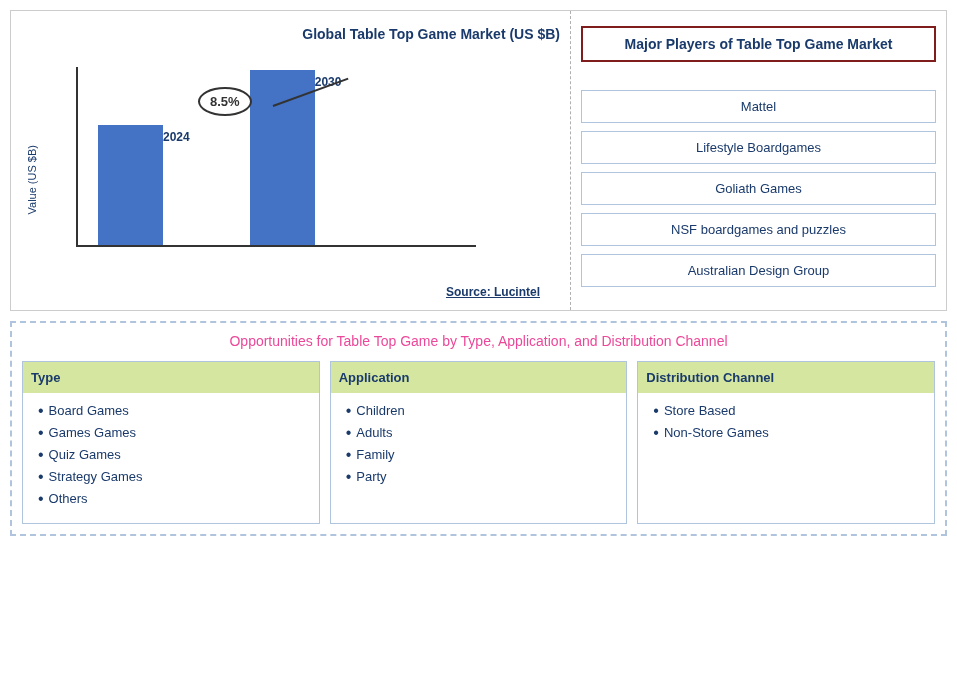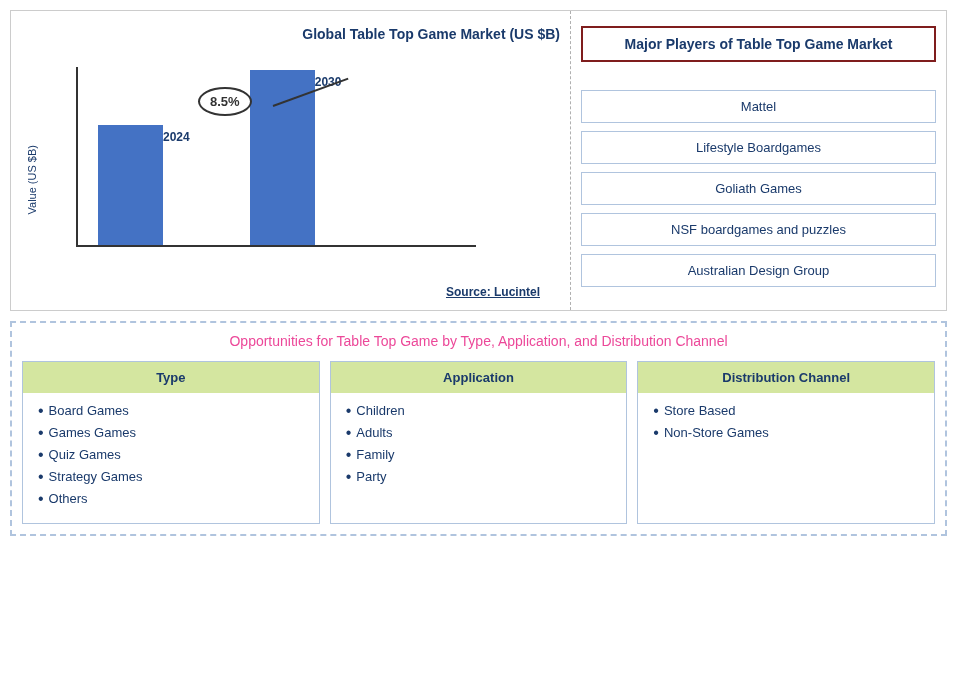--- a/index.html
+++ b/index.html
@@ -177,21 +177,20 @@
       gap: 10px;
     }
 
     .column {
       flex: 1;
       border: 1px solid #b0c4de;
     }
 
     .column-header {
       background: #d4e6a0;
-      text-align: center;
       font-weight: bold;
       font-size: 13px;
       color: #1a3a6b;
       padding: 8px;
     }
 
     .column-items {
       padding: 10px 15px;
     }
 

